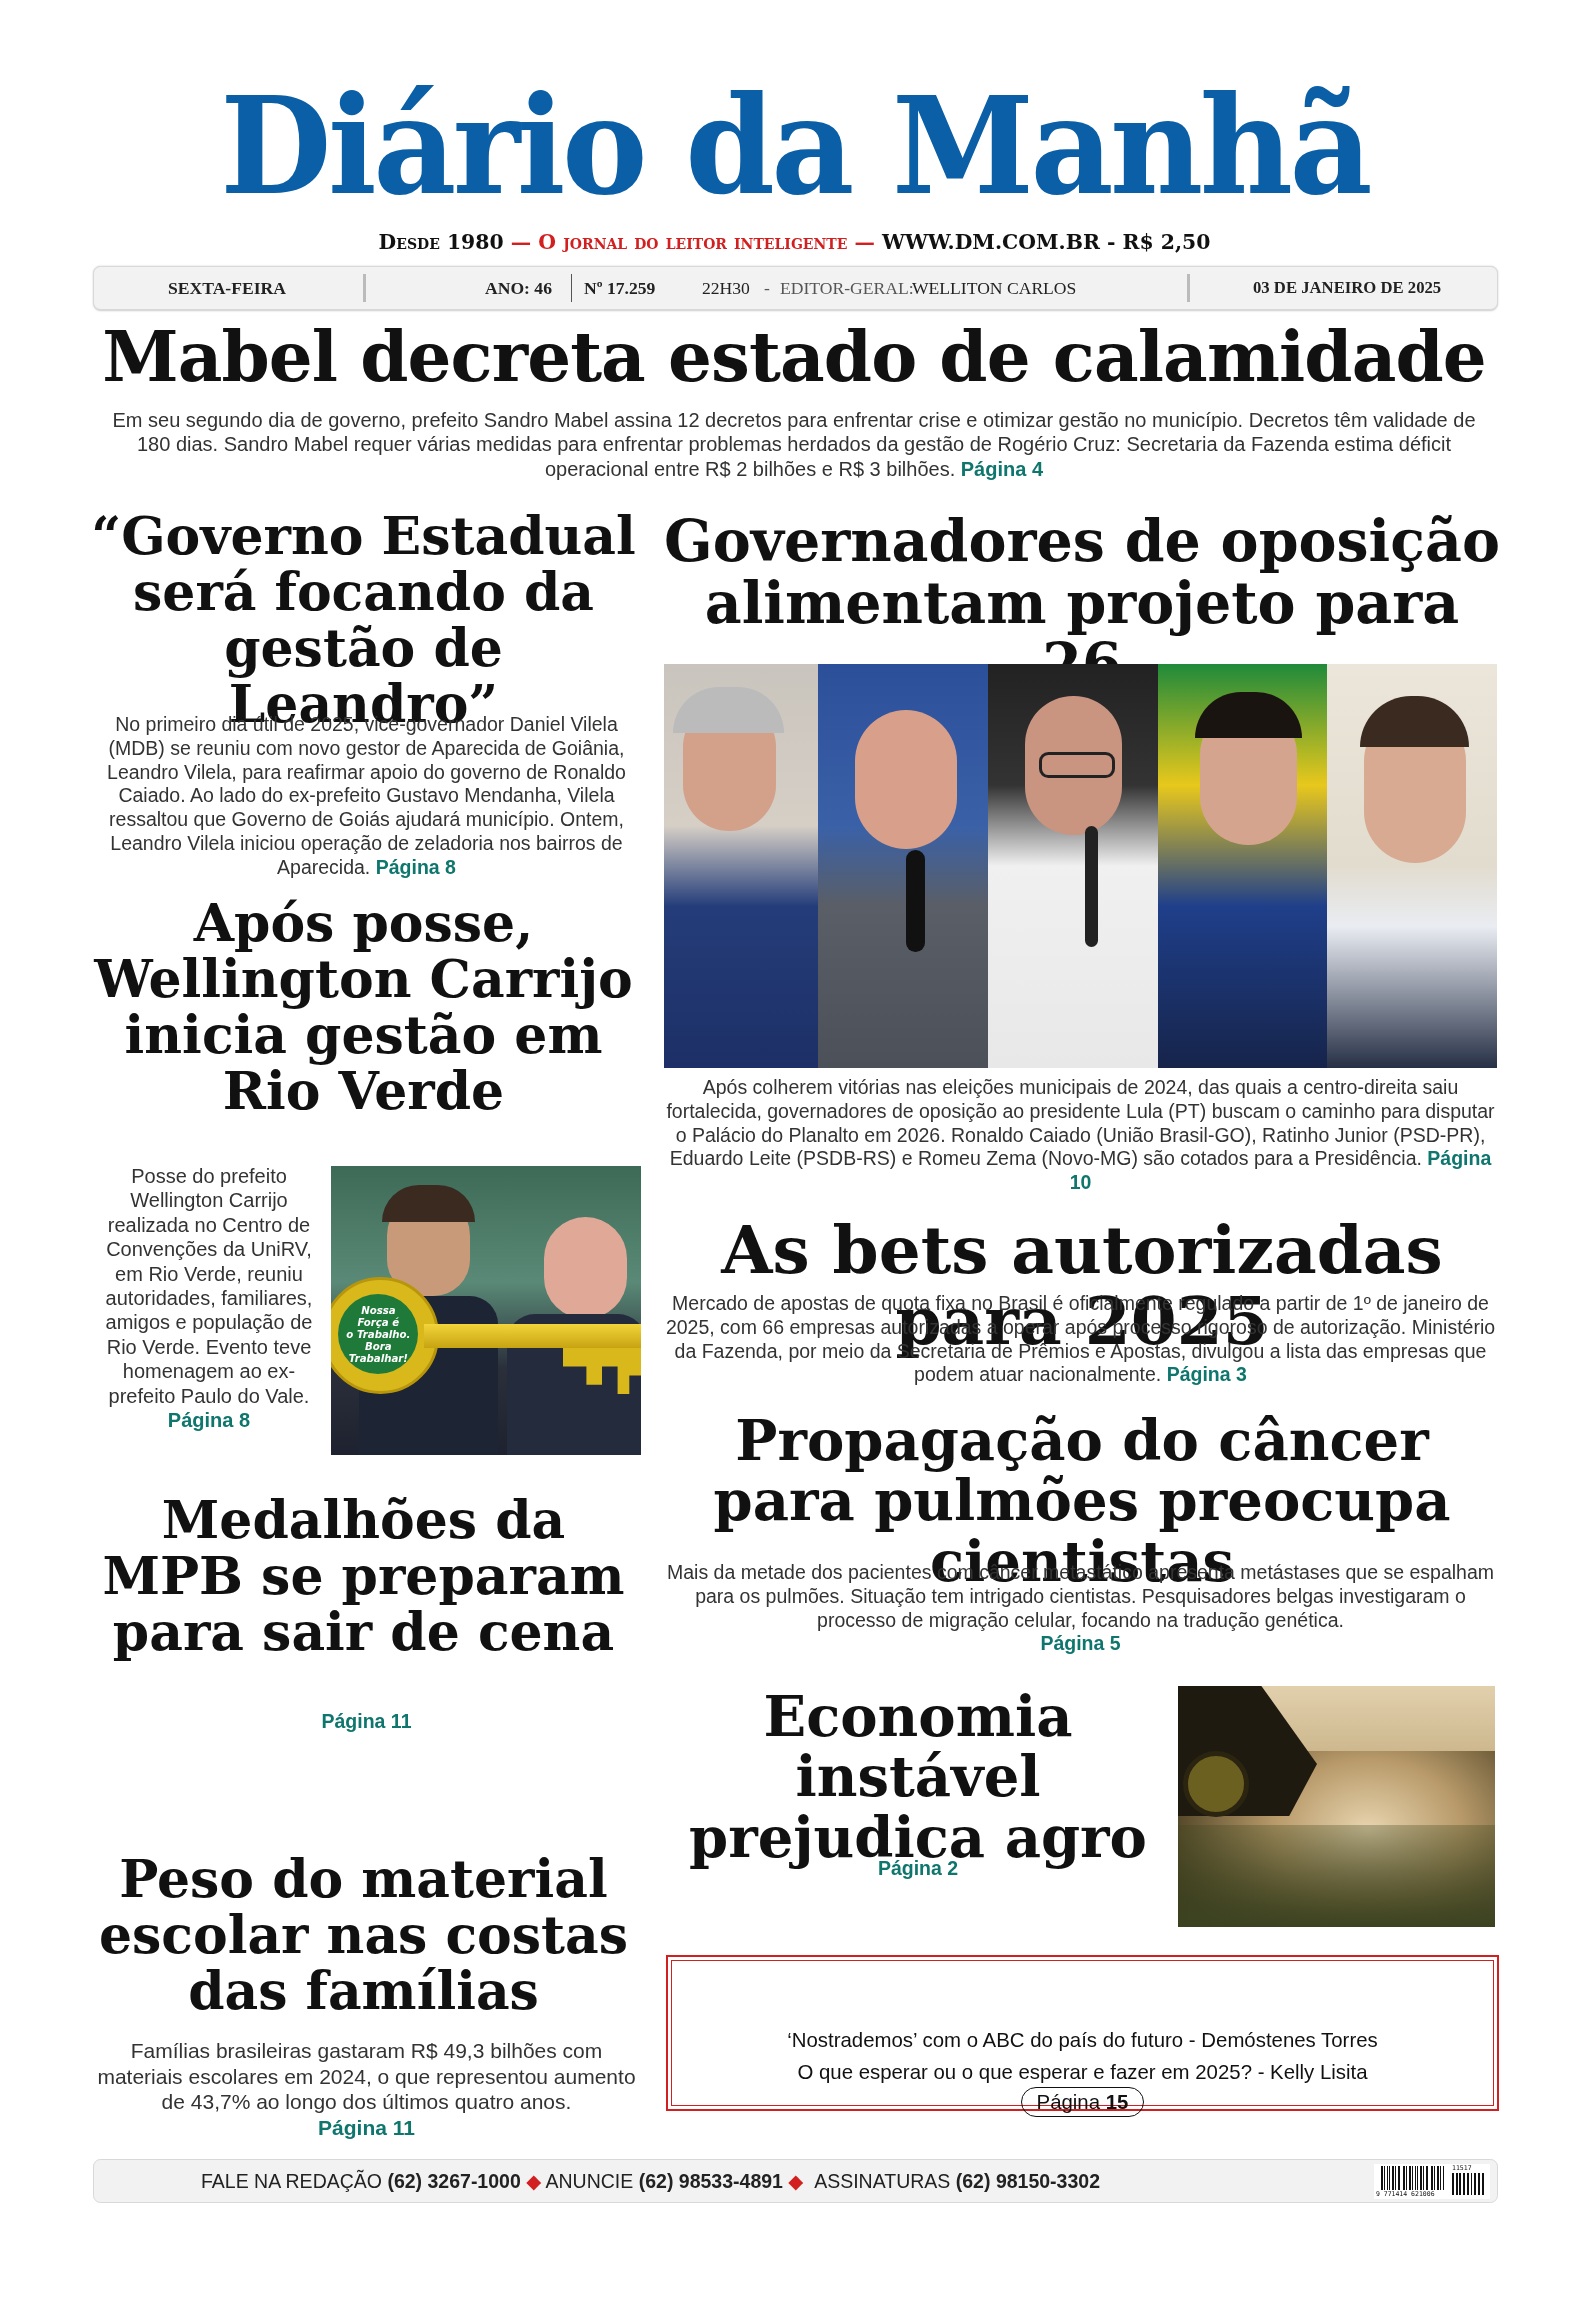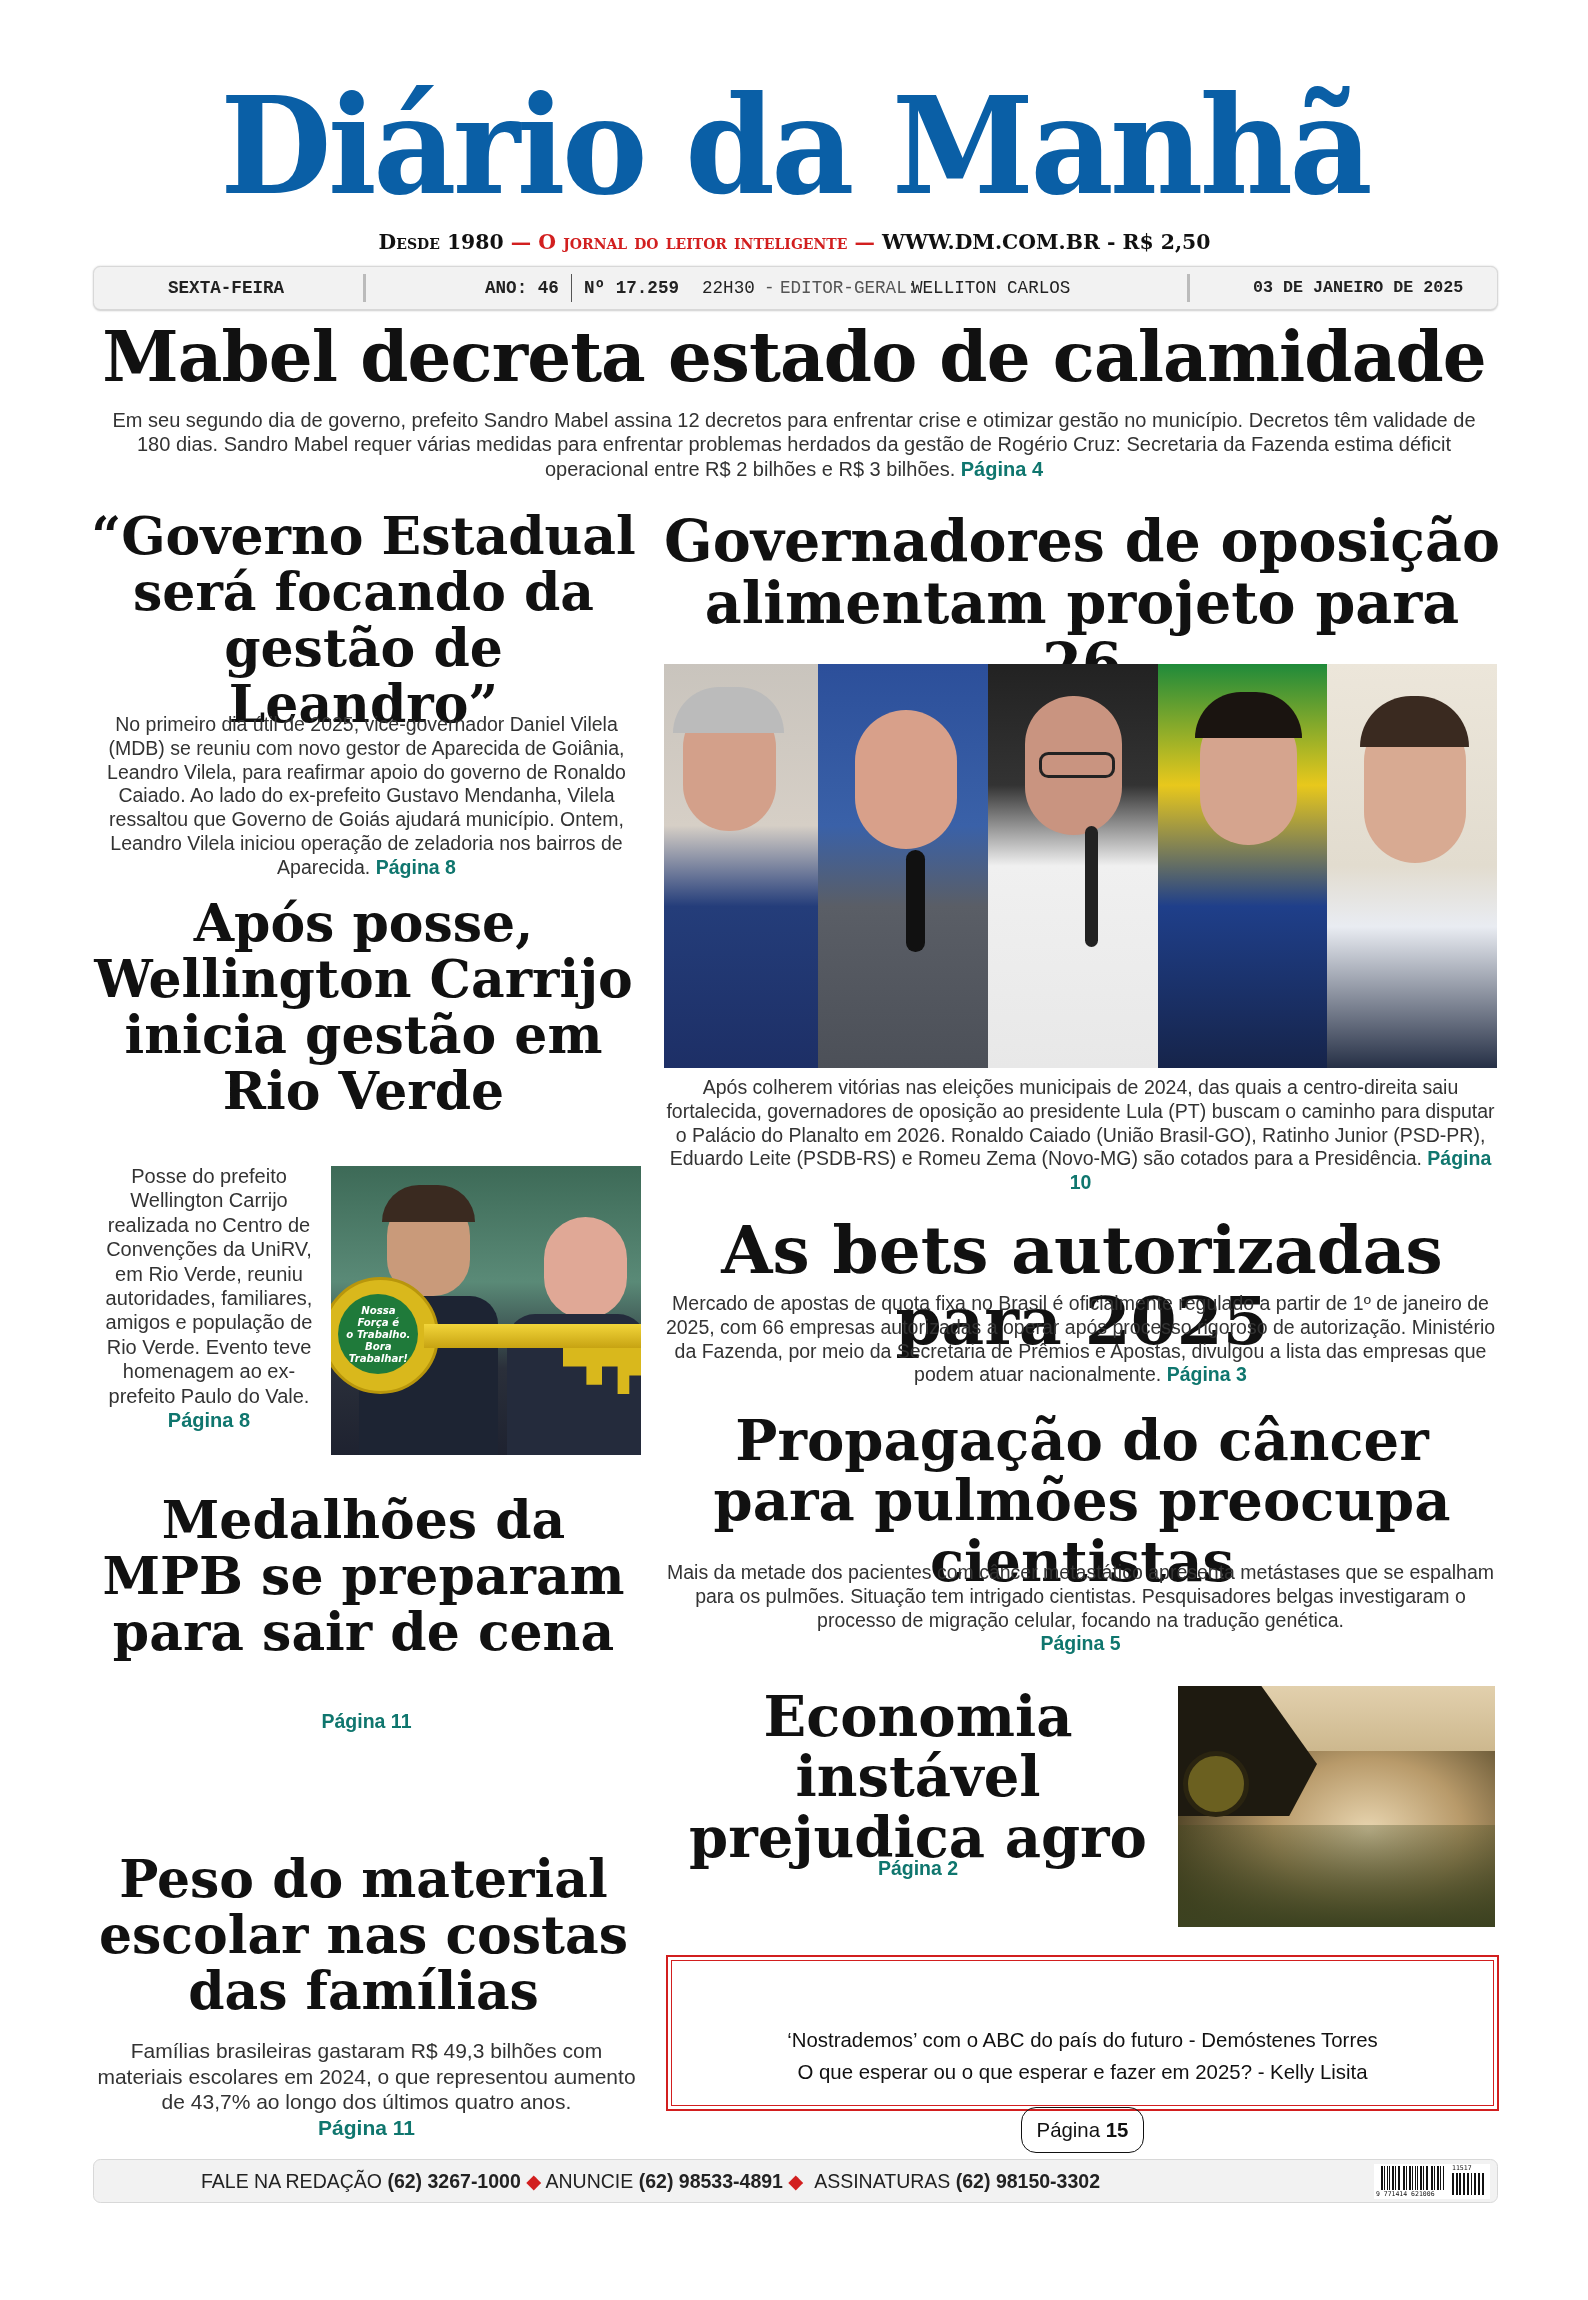--- a/index.html
+++ b/index.html
@@ -6,21 +6,21 @@
   body{width:1589px;height:2300px;position:relative;overflow:hidden;font-family:"DejaVu Sans",sans-serif;color:#111;}
   .abs{position:absolute;}
   
   #masthead{left:0;top:76px;width:1589px;text-align:center;}
   #masthead .logo{font-family:"DejaVu Serif",serif;font-weight:900;font-size:135px;letter-spacing:-3.7px;color:#0a5fa6;line-height:139px;display:inline-block;transform:scaleX(0.95);}
   #tagline{left:0;top:230px;width:1589px;text-align:center;font-family:"DejaVu Serif",serif;font-weight:bold;font-size:20.4px;}
   #tagline .red{color:#d21f1f;}
   #tagline .small{font-variant:small-caps;}
   
   #infobar{left:93px;top:266px;width:1403px;height:42px;background:#f2f2f2;border:0.9px solid #d8d8d8;border-radius:7.4px;box-shadow:0 0.9px 1.9px #ccc;}
-  #infobar .cell{position:absolute;top:0;height:42px;line-height:42px;font-family:Liberation Mono, monospace;font-size:17.6px;color:#222;text-align:right;}
+  #infobar .cell{position:absolute;top:0;height:42px;line-height:42px;font-family:Liberation Serif, serif;font-size:17.6px;color:#222;text-align:right;}
   #infobar .sep{position:absolute;top:7.4px;width:2.8px;height:28px;background:#bbb;}
   
   h1,h2,h3{margin:0;font-family:"DejaVu Serif",serif;font-weight:bold;color:#111;}
   .hl{position:absolute;text-align:center;line-height:1.08;}
   .deck{position:absolute;text-align:center;font-family:"Liberation Sans",sans-serif;color:#333;line-height:1.22;}
   .page-ref{font-weight:bold;color:#0f766e;margin-top:17px;}
   .photo{position:absolute;overflow:hidden;}
   
   #opinion{left:666px;top:1955px;width:829px;height:152px;border:2.8px double #d21f1f;outline:0.9px solid #d21f1f;outline-offset:-6.5px;}
   #footerbar{left:93px;top:2159px;width:1403px;height:42px;background:#f2f2f2;border:0.9px solid #d8d8d8;border-radius:7.4px;}
@@ -157,21 +157,21 @@
   <div style="position:absolute;left:0;top:0;width:139px;height:130px;background:#1e1a10;clip-path:polygon(0 0,60% 0,100% 60%,80% 100%,0 100%);"></div>
   <div style="position:absolute;left:4.6px;top:65px;width:56px;height:56px;border-radius:50%;background:#6b6020;border:5.6px solid #2a2410;"></div>
 </div>
 
 <div id="opinion" class="abs">
   <div style="position:absolute;left:0;top:67px;width:100%;text-align:center;font-family:'Liberation Sans',sans-serif;font-size:20.4px;line-height:32px;">
     <div>‘Nostrademos’ com o ABC do país do futuro - Demóstenes Torres</div>
     <div>O que esperar ou o que esperar e fazer em 2025? - Kelly Lisita</div>
   </div>
   <div style="position:absolute;left:0;top:130px;width:100%;text-align:center;">
-    <span style="display:inline-block;border:1.9px solid #111;border-radius:15px;padding:8px 15px;font-family:'Liberation Sans',sans-serif;font-size:20.4px;line-height:28px;margin-top:20px;">
+    <span style="display:inline-block;border:1.9px solid #111;border-radius:15px;padding:0 15px;font-family:'Liberation Sans',sans-serif;font-size:20.4px;line-height:28px;">
       <span>Página</span> <b>15</b>
     </span>
   </div>
 </div>
 
 <div id="footerbar" class="abs">
   <div style="position:absolute;left:107px;top:0;height:42px;line-height:42px;font-family:'Liberation Sans',sans-serif;font-size:19.5px;color:#222;white-space:nowrap;">
     <span>FALE NA REDAÇÃO</span>
     <b>(62) 3267-1000</b>
     <span style="color:#d21f1f;">◆</span>

